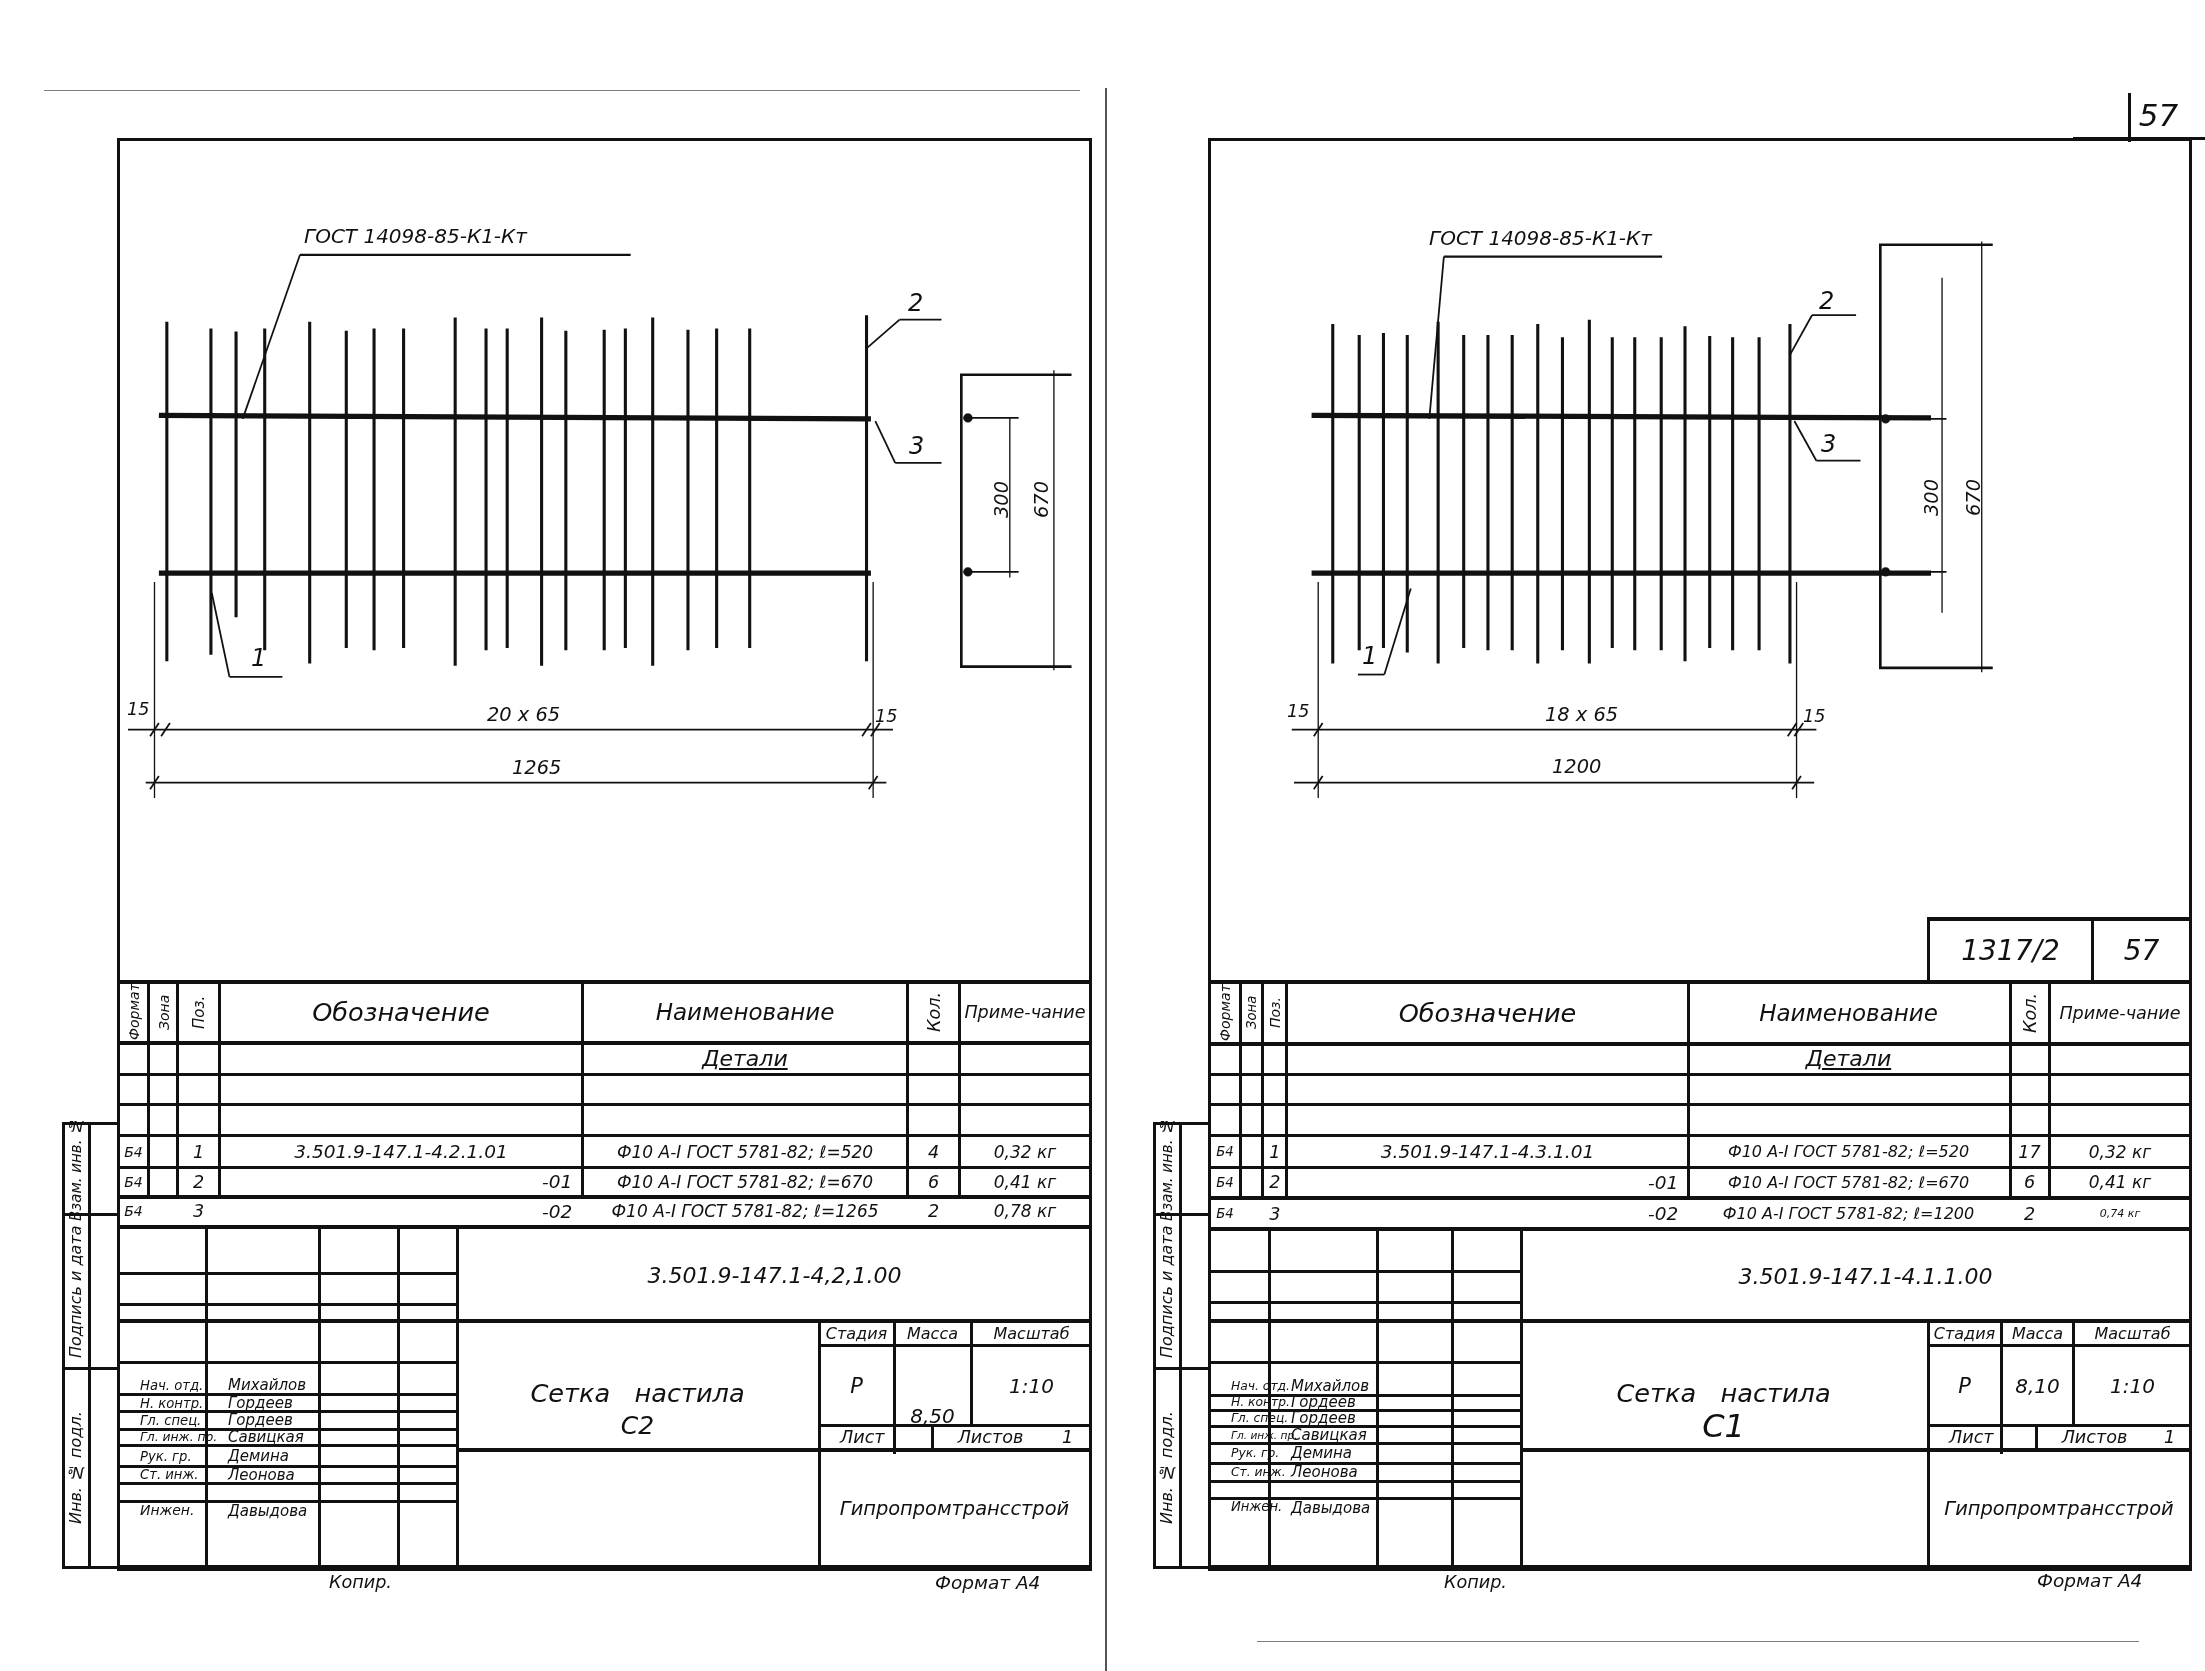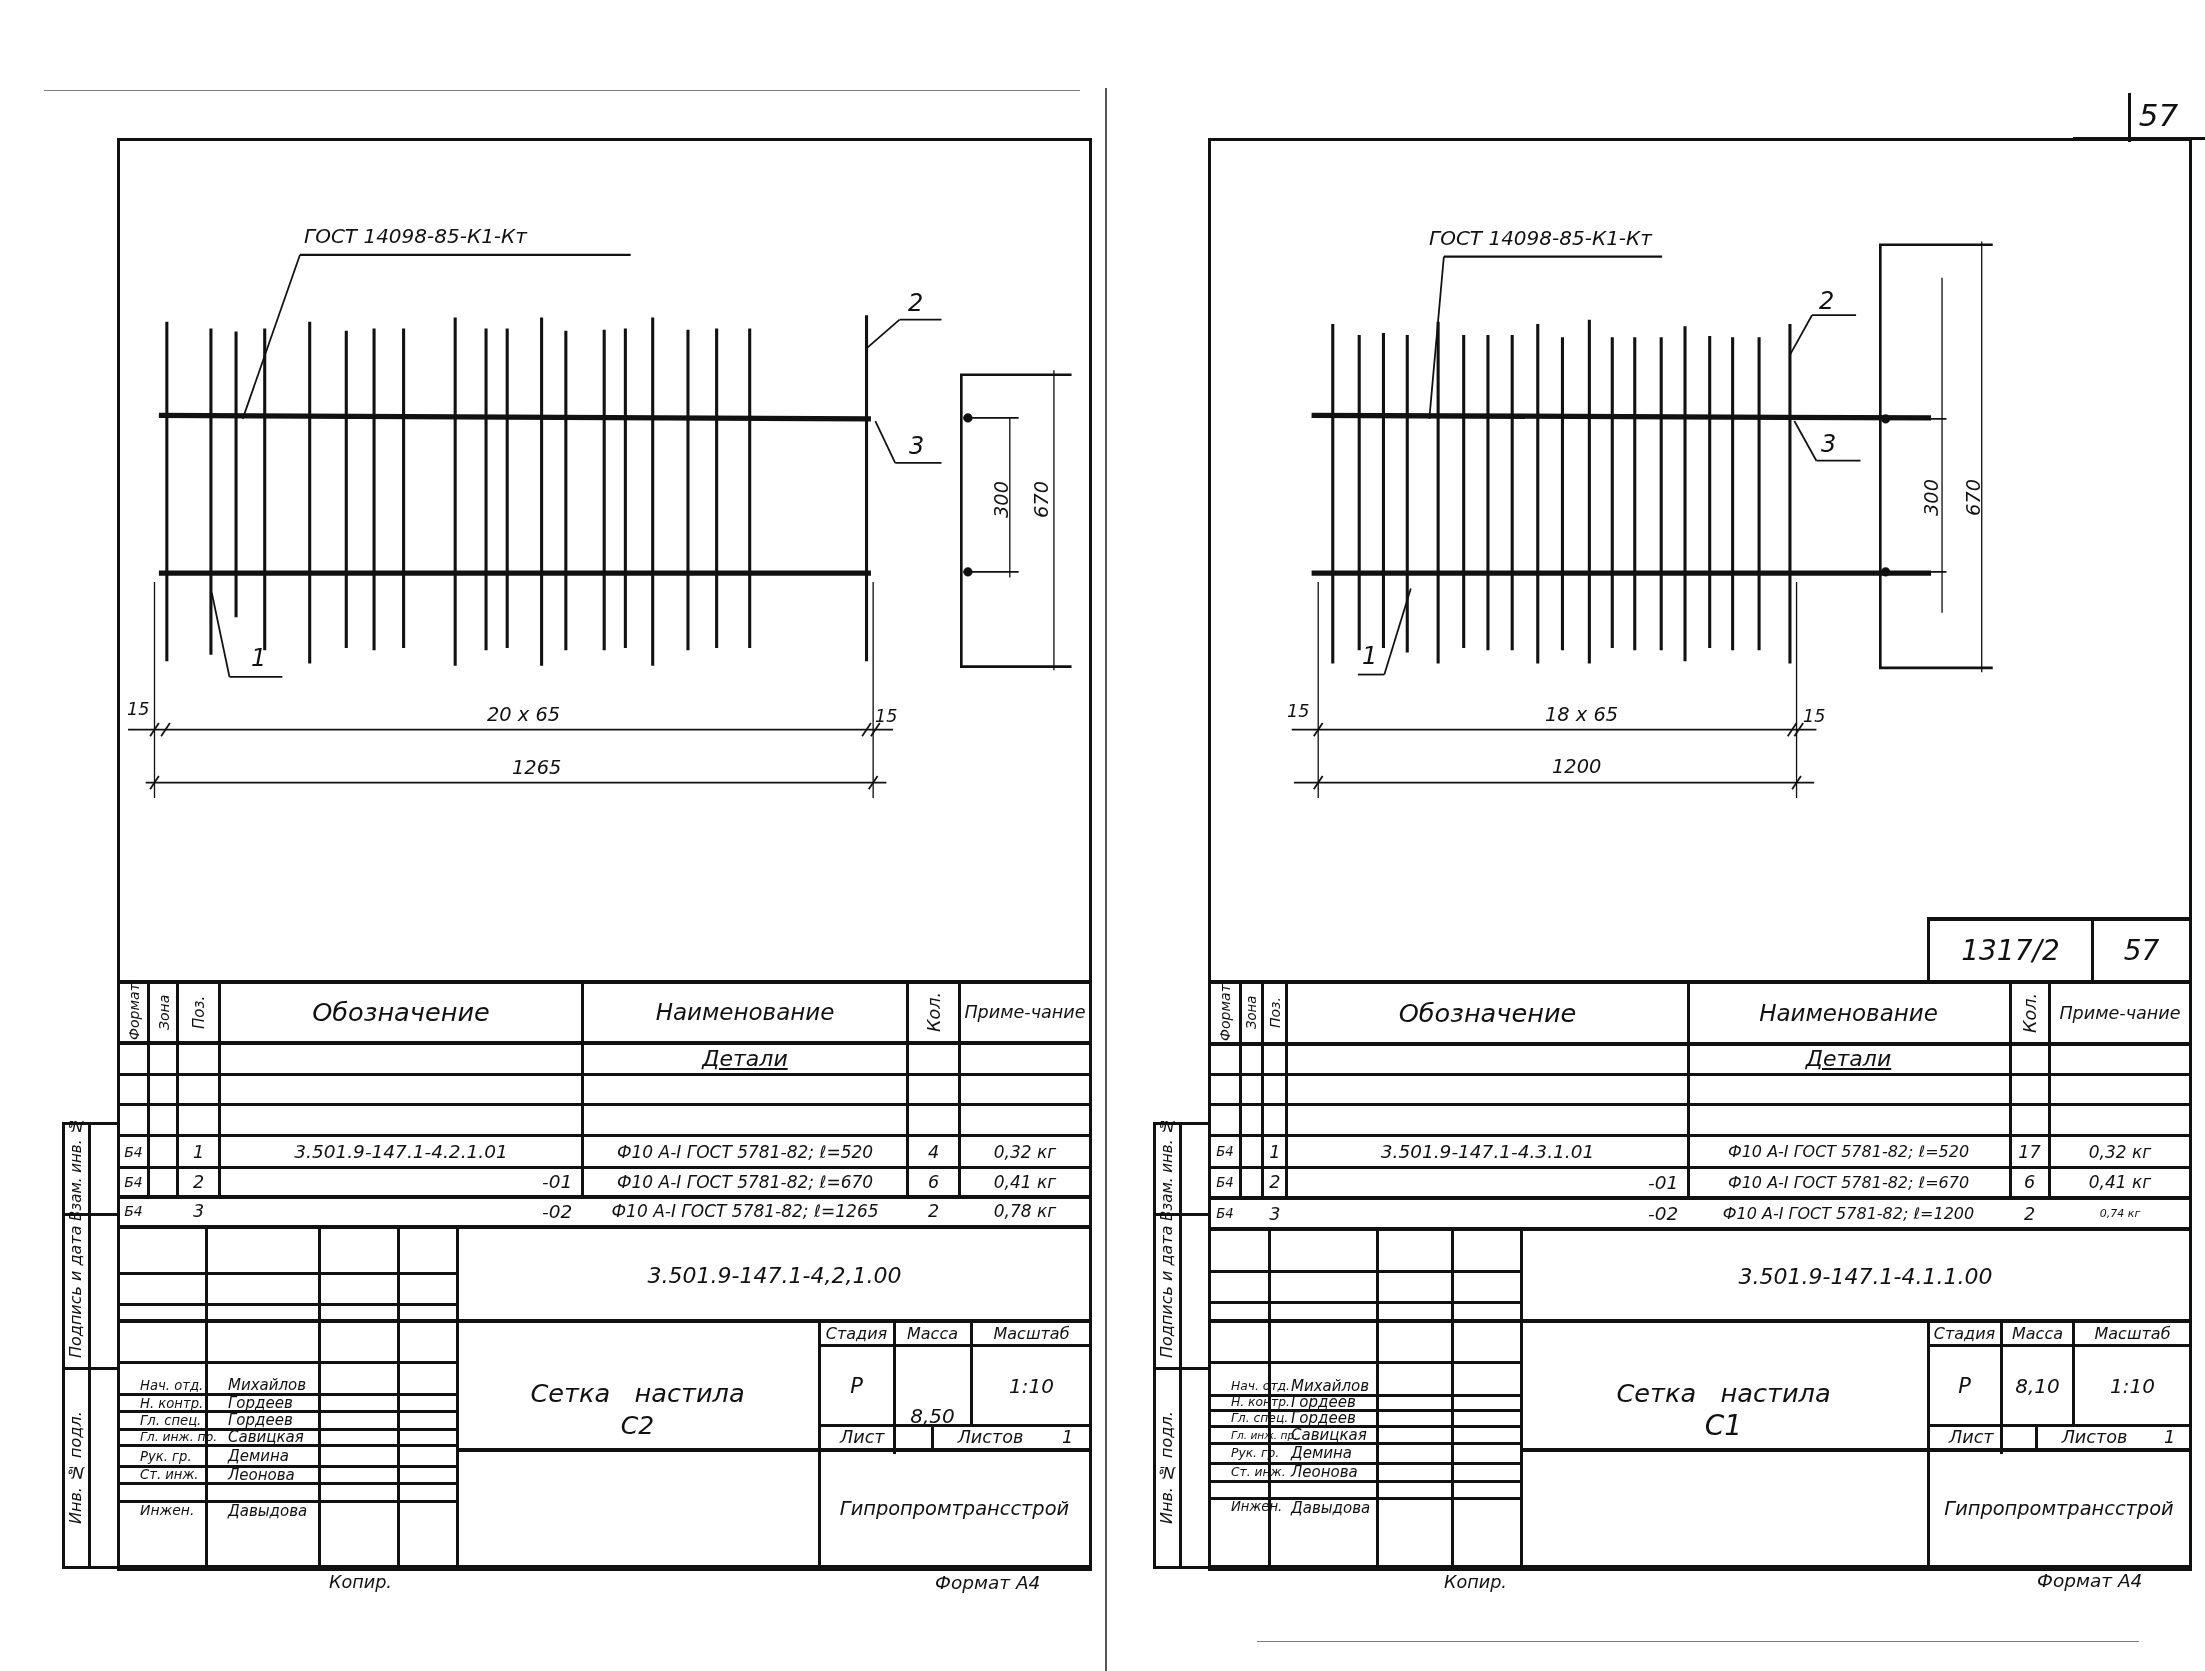--- a/index.html
+++ b/index.html
@@ -385,21 +385,21 @@
     <div class="vl" style="left:816px;top:1319px;height:247px;"></div>
     <div class="vl" style="left:889px;top:1319px;height:135px;"></div>
     <div class="vl" style="left:961px;top:1319px;height:106px;"></div>
     <div class="vl" style="left:924px;top:1425px;height:24px;"></div>
     <div class="hl" style="left:816px;top:1344px;width:265px;"></div>
     <div class="hl" style="left:816px;top:1424px;width:265px;"></div>
     <div class="hl" style="left:410px;top:1448px;width:670px;height:3.5px;"></div>
 
     <div class="cell" style="left:412px;top:1233px;width:666px;height:86px;font-size:22px;padding-left:19px;">3.501.9-147.1-4.1.1.00</div>
     <div class="cell" style="left:412px;top:1376px;width:401px;height:33px;font-size:25.6px;white-space:pre;">Сетка   настила</div>
-    <div class="cell" style="left:412px;top:1409px;width:401px;height:33px;font-size:28px;">С1</div>
+    <div class="cell" style="left:412px;top:1409px;width:401px;height:33px;font-size:32px;">С1</div>
     <div class="cell" style="left:818px;top:1322px;width:71px;height:22px;font-size:16px;">Стадия</div>
     <div class="cell" style="left:891px;top:1322px;width:71px;height:22px;font-size:16px;">Масса</div>
     <div class="cell" style="left:964px;top:1322px;width:115px;height:22px;font-size:16px;">Масштаб</div>
     <div class="cell" style="left:818px;top:1347px;width:71px;height:77px;font-size:21px;">Р</div>
     <div class="cell" style="left:891px;top:1347px;width:71px;height:77px;font-size:20px;">8,10</div>
     <div class="cell" style="left:964px;top:1347px;width:115px;height:77px;font-size:20px;">1:10</div>
     <div class="cell l" style="left:818px;top:1426px;width:106px;height:21px;font-size:17.6px;">Лист</div>
     <div class="cell" style="left:926px;top:1426px;width:115px;height:21px;font-size:17.6px;">Листов</div>
     <div class="cell" style="left:1041px;top:1426px;width:35px;height:21px;font-size:17.6px;">1</div>
     <div class="cell" style="left:818px;top:1451px;width:260px;height:114px;font-size:19.4px;">Гипропромтрансстрой</div>

